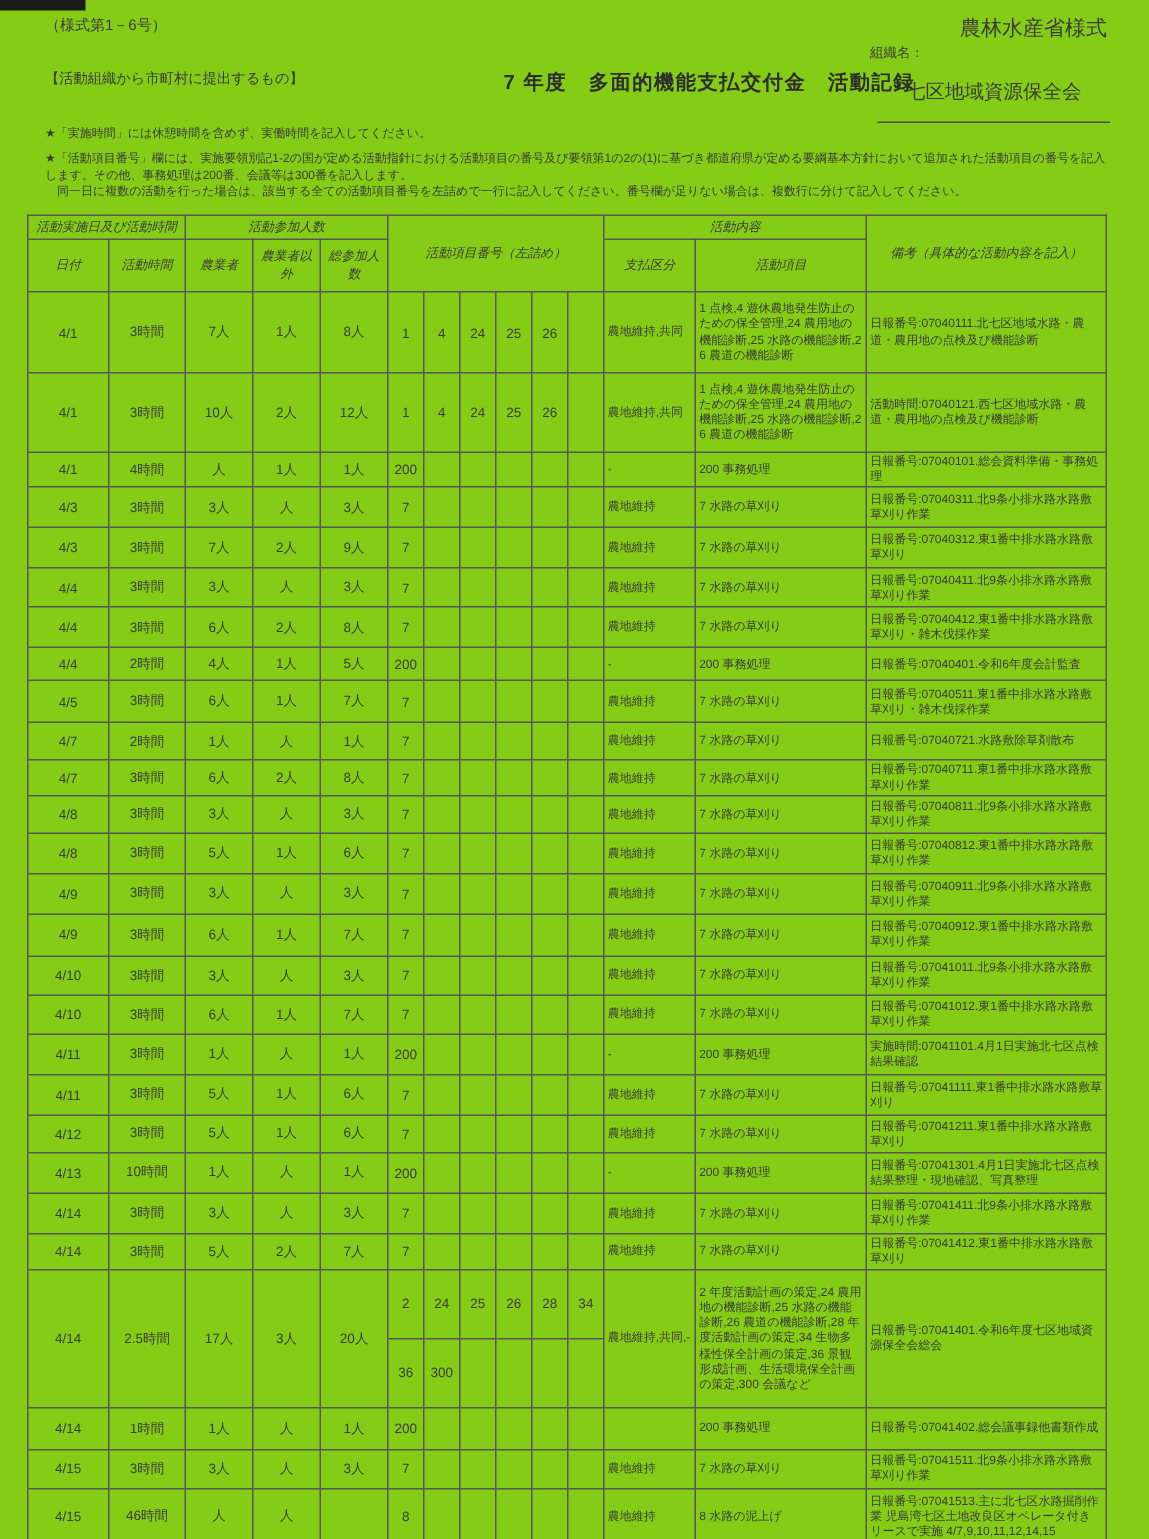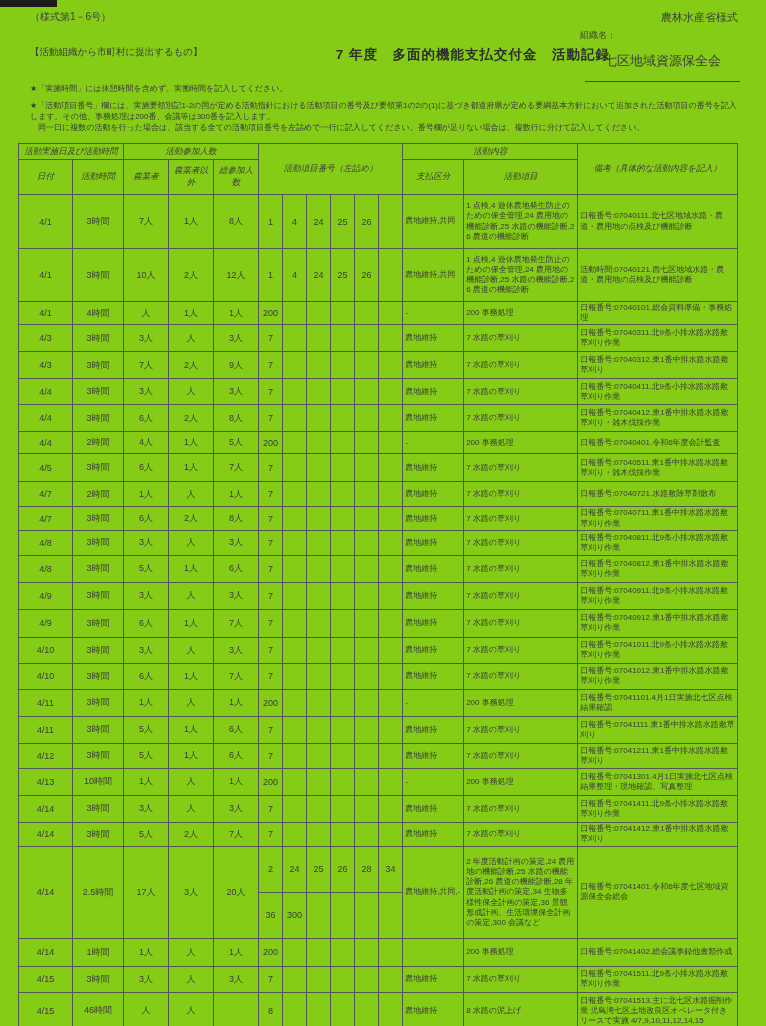--- a/index.html
+++ b/index.html
@@ -4,21 +4,21 @@
 <style>
   html,body{margin:0;padding:0;}
   .page{
     position:relative;width:766px;height:1026px;
     background:#84cc16;color:#3b3b3b;
     font-family:"Liberation Sans","DejaVu Sans",sans-serif;
     overflow:hidden;
   }
   .smudge{position:absolute;left:0;top:0;width:57px;height:7px;background:#1c1c1c;}
   .form-code{position:absolute;left:30px;top:10px;font-size:10px;}
-  .ministry{position:absolute;right:28px;top:10px;font-size:11px;}
+  .ministry{position:absolute;right:28px;top:10px;font-size:14px;}
   .submit-note{position:absolute;left:30px;top:46px;font-size:9.5px;}
   .org-label{position:absolute;left:580px;top:29px;font-size:9px;}
   .doc-title{position:absolute;left:110px;top:46px;width:500px;text-align:right;
     font-size:13.5px;font-weight:bold;color:#2e2e2e;letter-spacing:1px;}
   .org-name{position:absolute;left:585px;top:52px;width:155px;text-align:center;
     font-size:13px;border-bottom:1.5px solid #4a4a4a;padding-bottom:11px;}
   .note1{position:absolute;left:30px;top:83px;font-size:8px;}
   .note2{position:absolute;left:30px;top:100px;width:708px;font-size:8px;line-height:1.4;}
   .note3{position:absolute;left:30px;top:122px;width:708px;font-size:8px;}
   table.rec{
@@ -366,21 +366,21 @@
           <td class="c">人</td>
           <td class="c">1人</td>
           <td class="c">200</td>
           <td class="c"></td>
           <td class="c"></td>
           <td class="c"></td>
           <td class="c"></td>
           <td class="c"></td>
           <td class="l">-</td>
           <td class="l">200 事務処理</td>
-          <td class="l remark">日報番号:07041101.4月1日実施北七区点検結果確認</td>
+          <td class="l remark">実施時間:07041101.4月1日実施北七区点検結果確認</td>
         </tr>
         <tr style="height: 27px;">
           <td class="c">4/11</td>
           <td class="c">3時間</td>
           <td class="c">5人</td>
           <td class="c">1人</td>
           <td class="c">6人</td>
           <td class="c">7</td>
           <td class="c"></td>
           <td class="c"></td>

